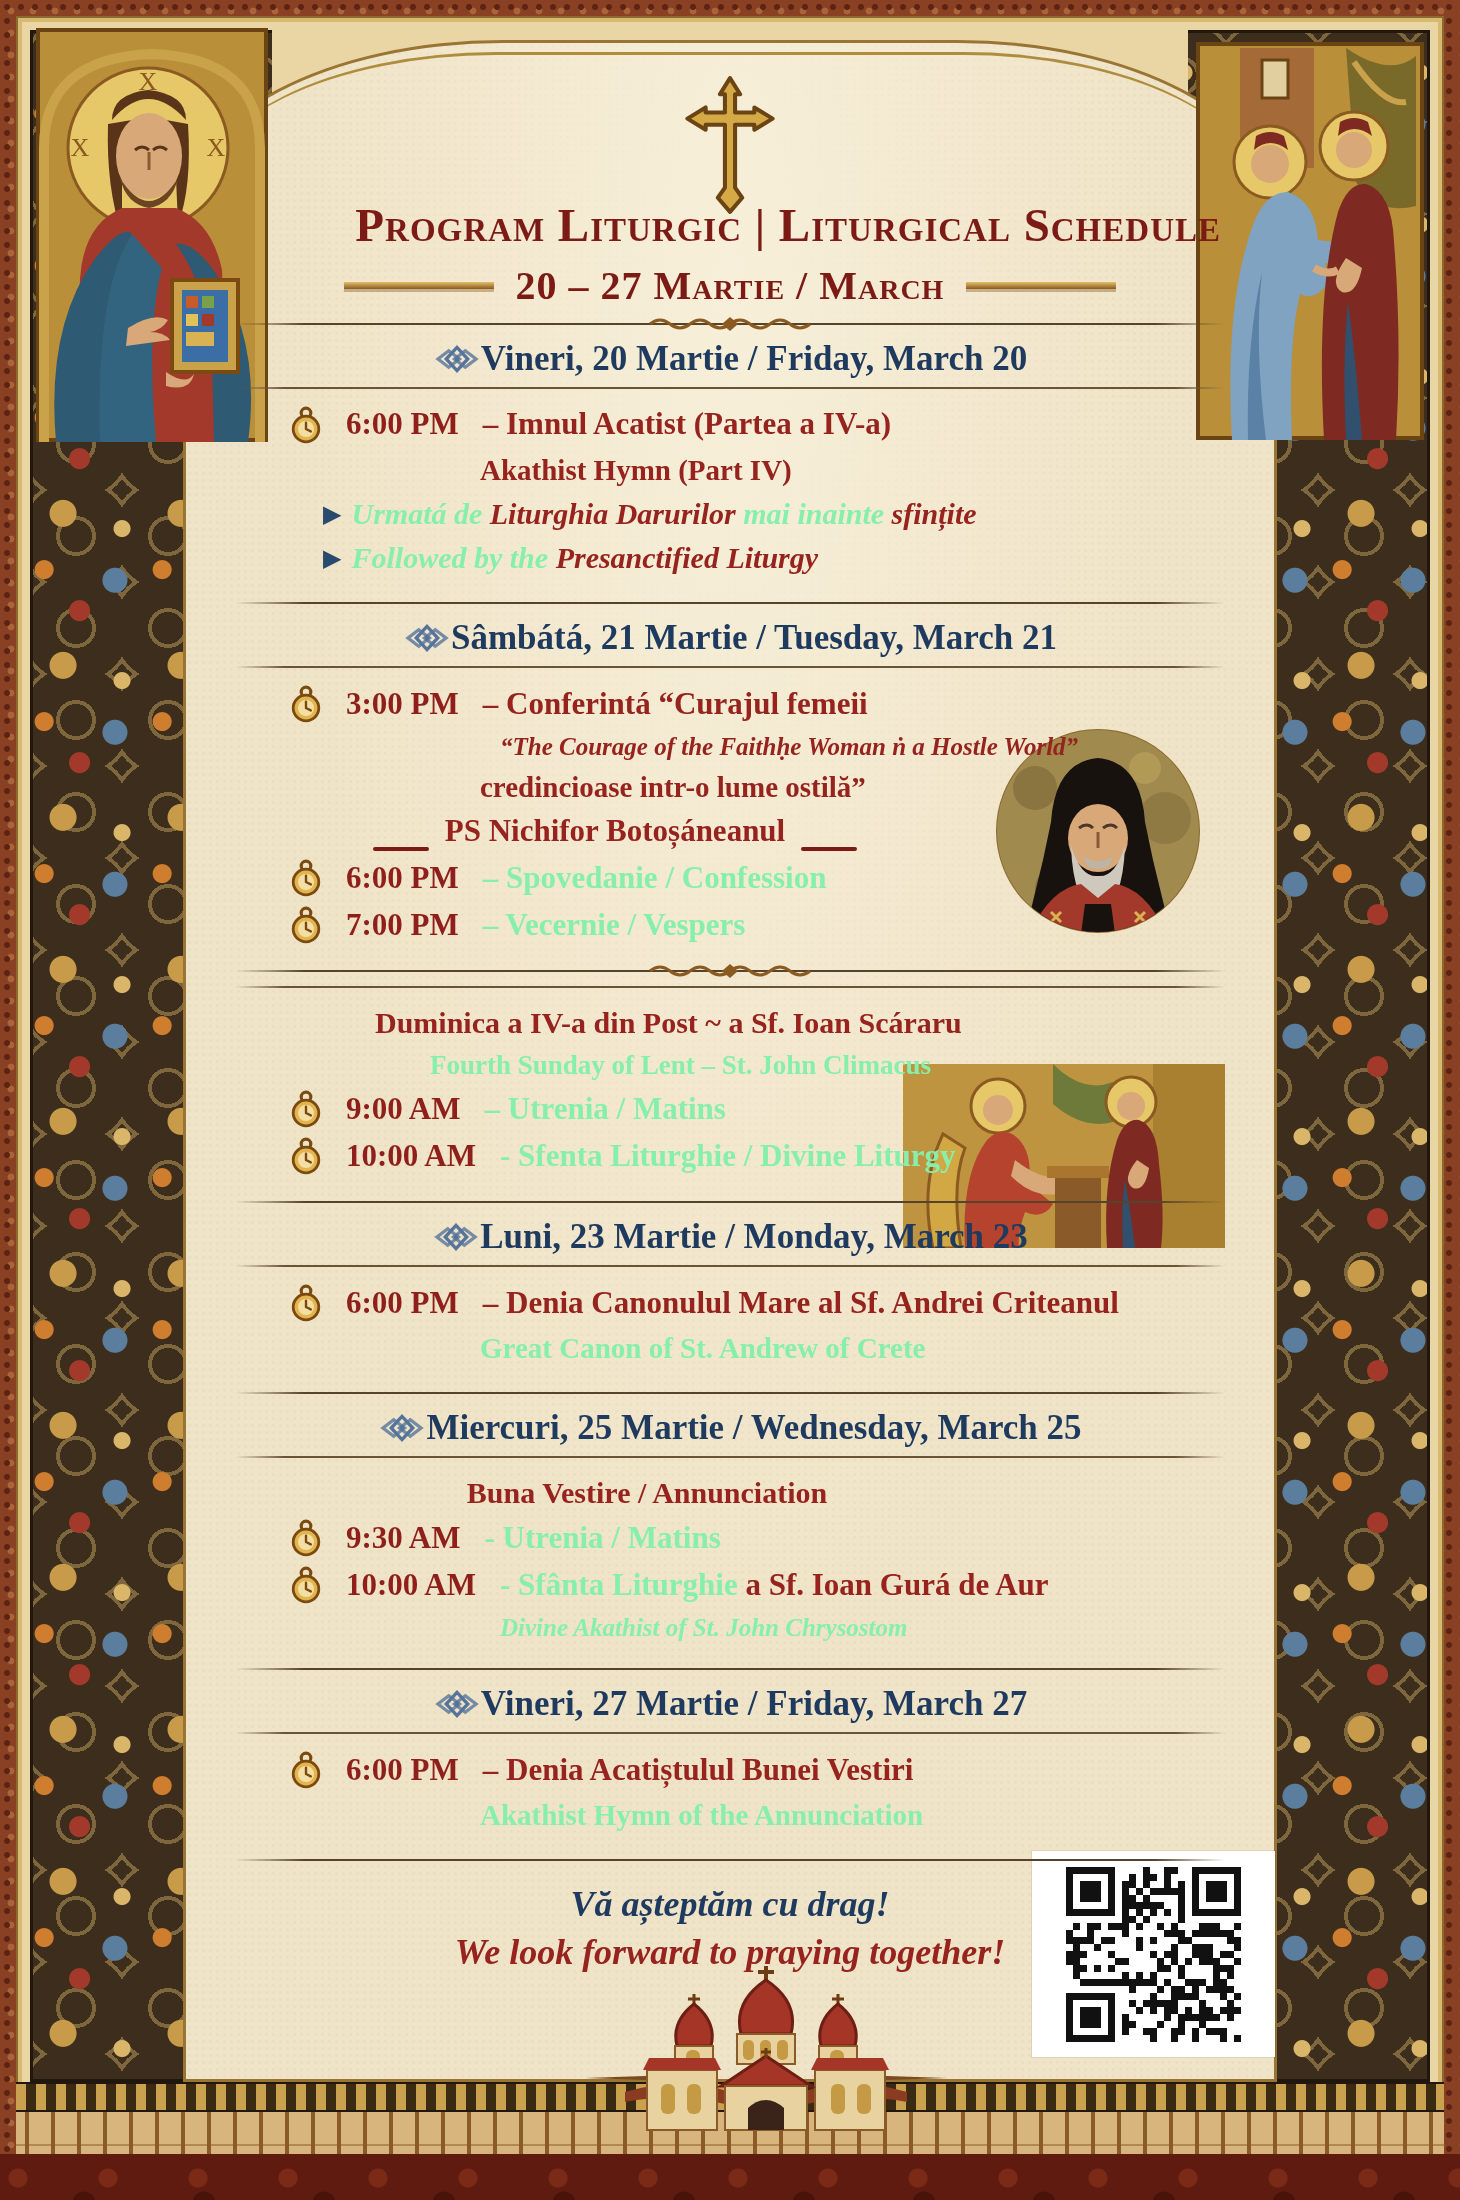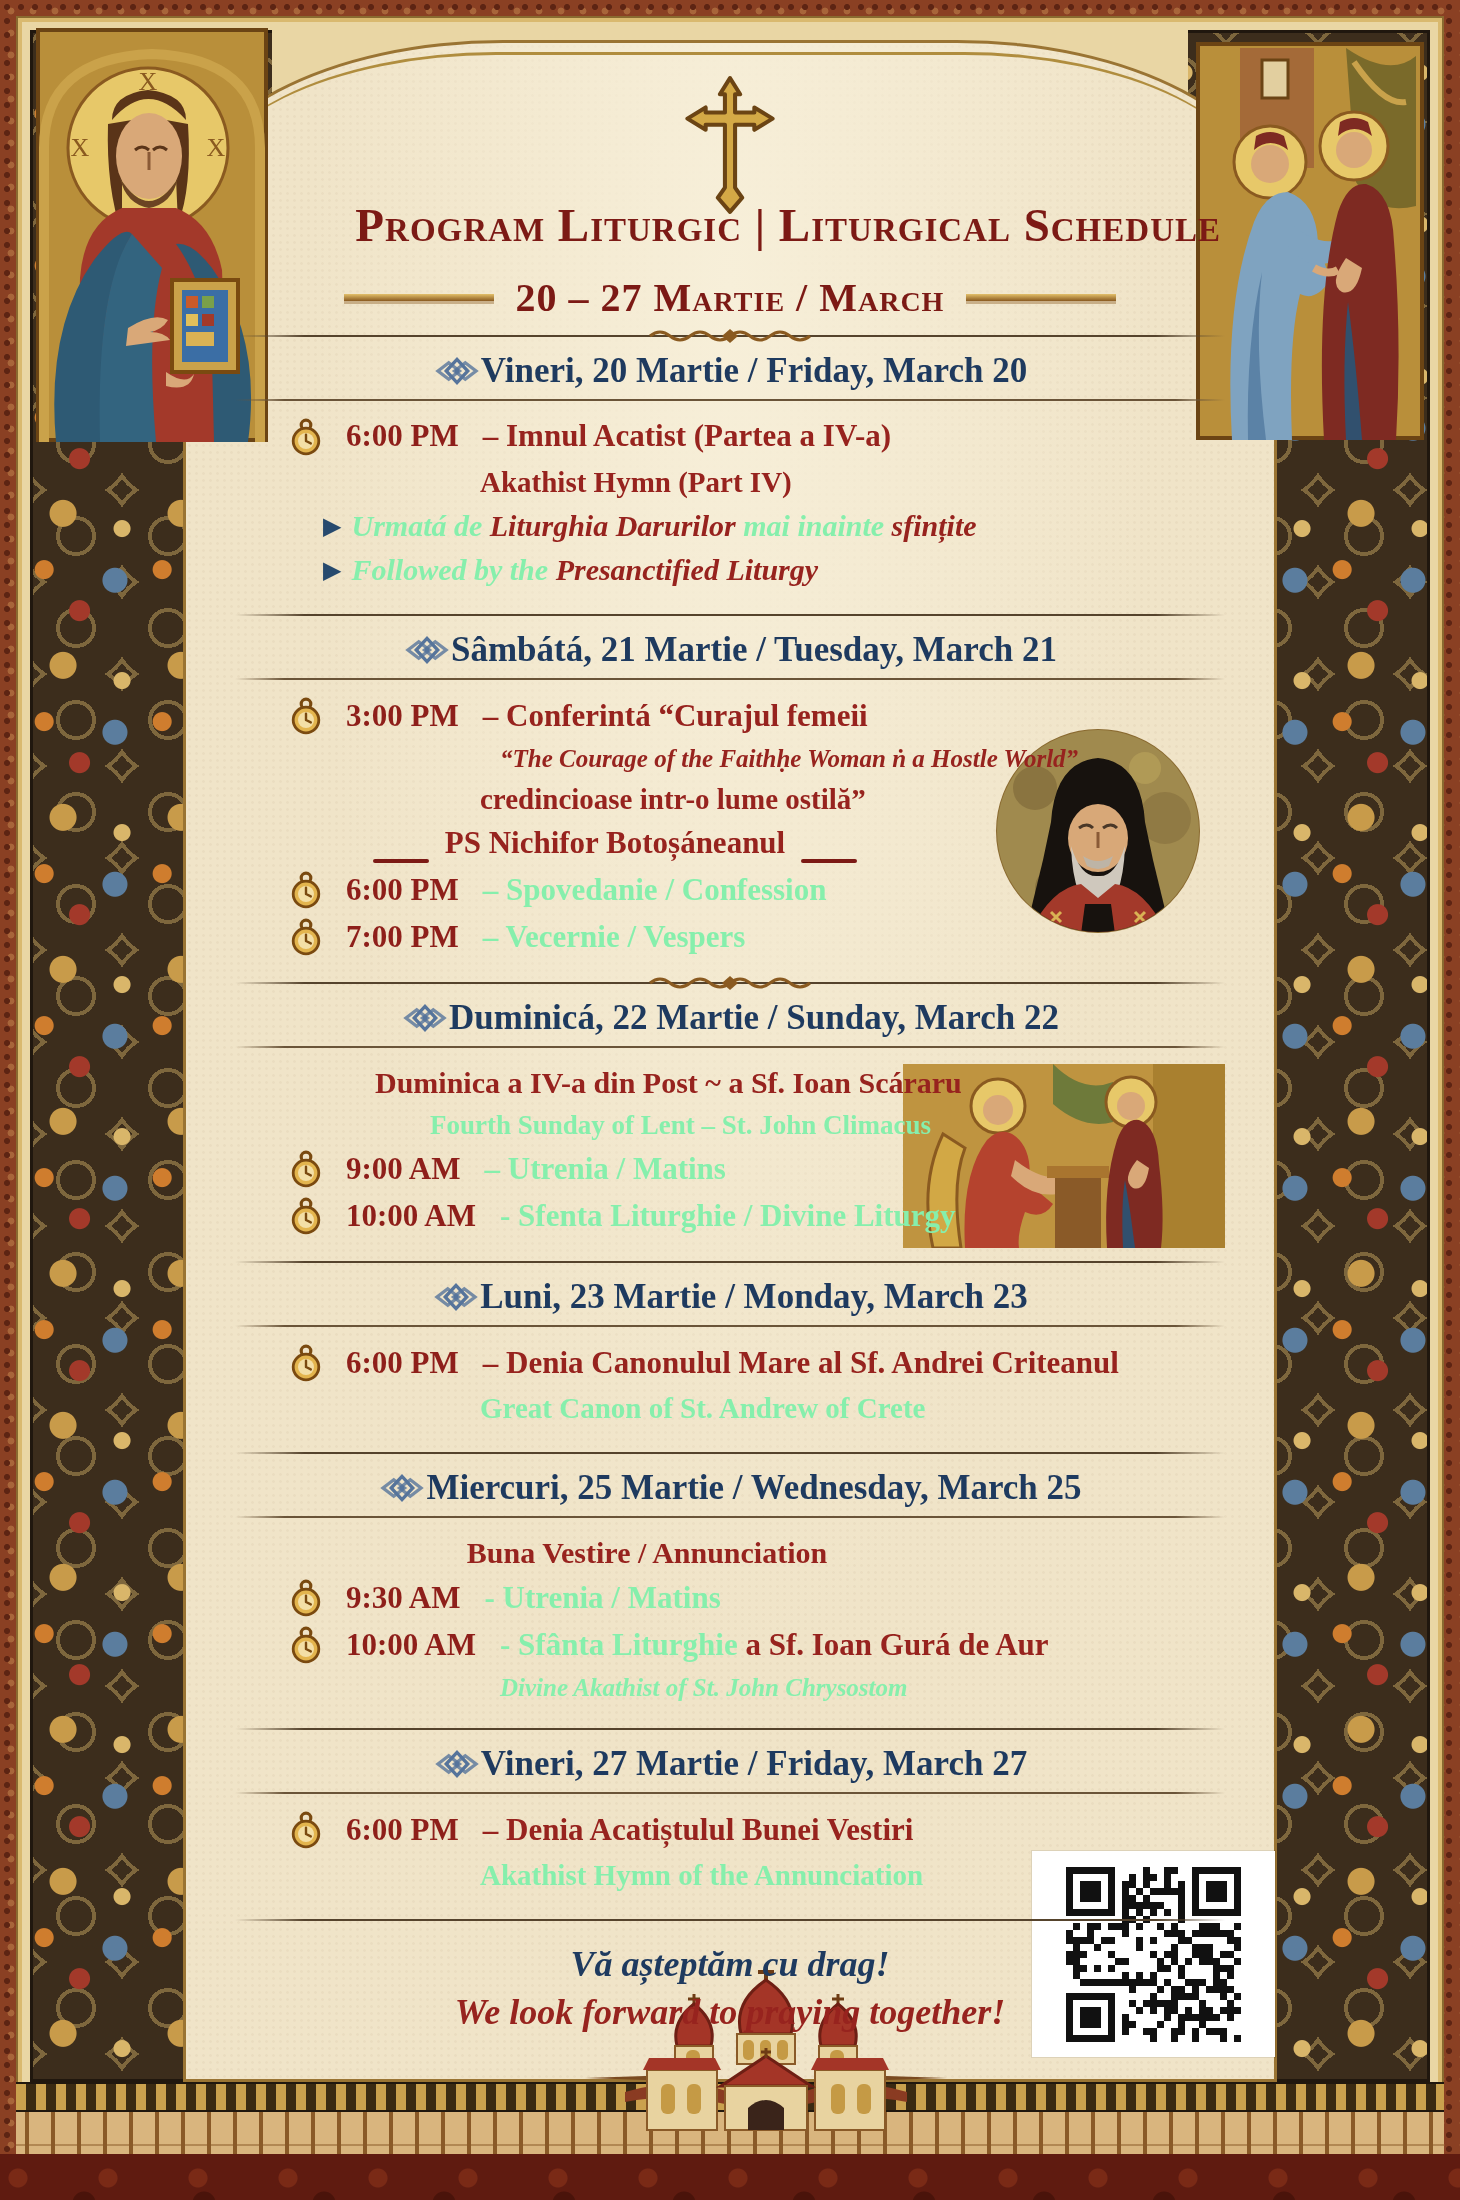--- a/index.html
+++ b/index.html
@@ -40,21 +40,21 @@
       radial-gradient(rgba(120,90,40,.05) 1px,transparent 1.6px);
     background-size:100% 100%,7px 7px;
     border:3px solid #9a7433;
     border-radius:320px 320px 0 0 / 170px 170px 0 0;}
   .arch-line{position:absolute;left:196px;right:196px;top:52px;height:190px;border-top:3px solid #b08d3e;
     border-radius:300px 300px 0 0 / 150px 150px 0 0;pointer-events:none;}
   
   .content{position:absolute;left:235px;right:235px;top:196px;}
   .title{margin:4px;text-align:right;color:#7c1a15;font-weight:bold;font-size:47px;line-height:1.1;
     font-variant:small-caps;letter-spacing:1px;}
-  .subtitle-row{display:flex;align-items:center;justify-content:center;gap:22px;margin:22px 0 2px;}
+  .subtitle-row{display:flex;align-items:center;justify-content:center;gap:22px;margin:10px 0 2px;}
   .subtitle{color:#7c1a15;font-weight:bold;font-size:40px;font-variant:small-caps;letter-spacing:1px;}
   .flourish{width:150px;height:7px;background:linear-gradient(#e3c06a,#8a5a20);box-shadow:0 3px 0 rgba(138,90,32,.4);}
   .rule{position:relative;height:2px;margin:14px 0;
     background:linear-gradient(90deg,rgba(90,70,40,0),#55432c 7%,#55432c 93%,rgba(90,70,40,0));}
   .rule .squig{position:absolute;left:50%;top:-7px;transform:translateX(-50%);}
   .day-header{margin:10px 0 4px;display:flex;align-items:center;justify-content:center;
     color:#1e3a5f;font-size:35px;font-weight:bold;}
   .rule.under{margin:8px 0 16px;background:linear-gradient(90deg,rgba(90,70,40,0),#6a5438 5%,#6a5438 95%,rgba(90,70,40,0));}
   .events{padding-bottom:4px;}
   .row{font-size:31px;font-weight:bold;margin:7px 0;line-height:1.25;}
@@ -675,33 +675,20 @@
 
   <section class="day">
     <div class="rule">
             <span class="squig">
               <svg viewBox="0 0 170 16" width="170" height="16">
                 <path d="M5 8 q10 -8 20 0 t20 0 t20 0 t20 0 t20 0 t20 0 t20 0 t20 0" fill="none" stroke="#8a5a20" stroke-width="3"></path>
                 <path d="M77 8 L85 1 L93 8 L85 15 Z" fill="#8a5a20"></path>
               </svg>
             </span>
           </div>
-    <h2 class="day-header">
-      <span class="knot">
-              <svg viewBox="0 0 58 40" width="48" height="34">
-                <g fill="none" stroke="#56749b" stroke-width="4">
-                  <path d="M16 20 L29 6 L42 20 L29 34 Z"></path>
-                  <path d="M6 20 L19 10 L32 20 L19 30 Z" opacity=".8"></path>
-                  <path d="M26 20 L39 10 L52 20 L39 30 Z" opacity=".8"></path>
-                </g>
-                <circle cx="29" cy="20" r="3" fill="#56749b"></circle>
-              </svg>
-            </span>
-      <span class="day-title">Duminicá, 22 Martie  /  Sunday, March 22</span>
-    </h2>
     <div class="rule under"></div>
     <div class="events">
             <div class="row plain"><span class="red">Duminica a IV-a din Post ~ a Sf. Ioan Scáraru</span></div>
             <div class="row plainsub"><span class="navy">Fourth Sunday of Lent – St. John Climacus</span></div>
             <div class="row time-row">
               <span>
                 <svg viewBox="0 0 40 50" width="32" height="40">
                   <circle cx="20" cy="10" r="6" fill="none" stroke="#7a4a10" stroke-width="4"></circle>
                   <circle cx="20" cy="30" r="16" fill="#e3b54e" stroke="#7a4a10" stroke-width="3.5"></circle>
                   <circle cx="20" cy="30" r="10" fill="#f3dfa6"></circle>

